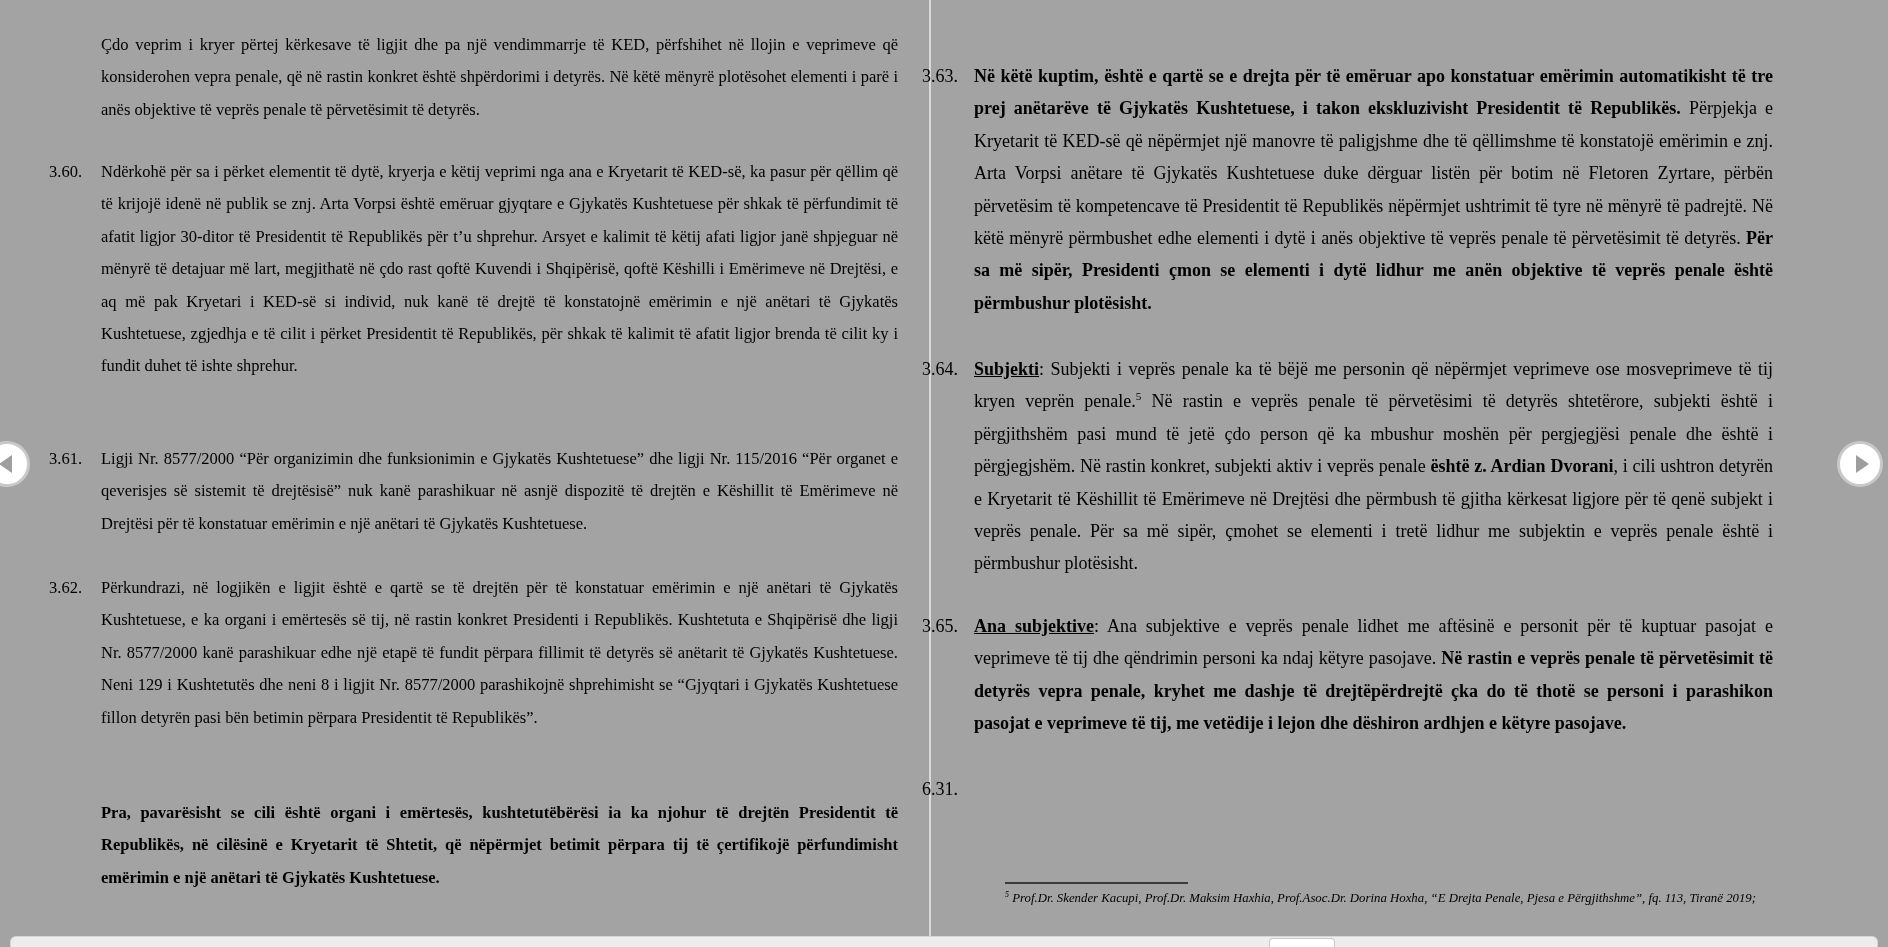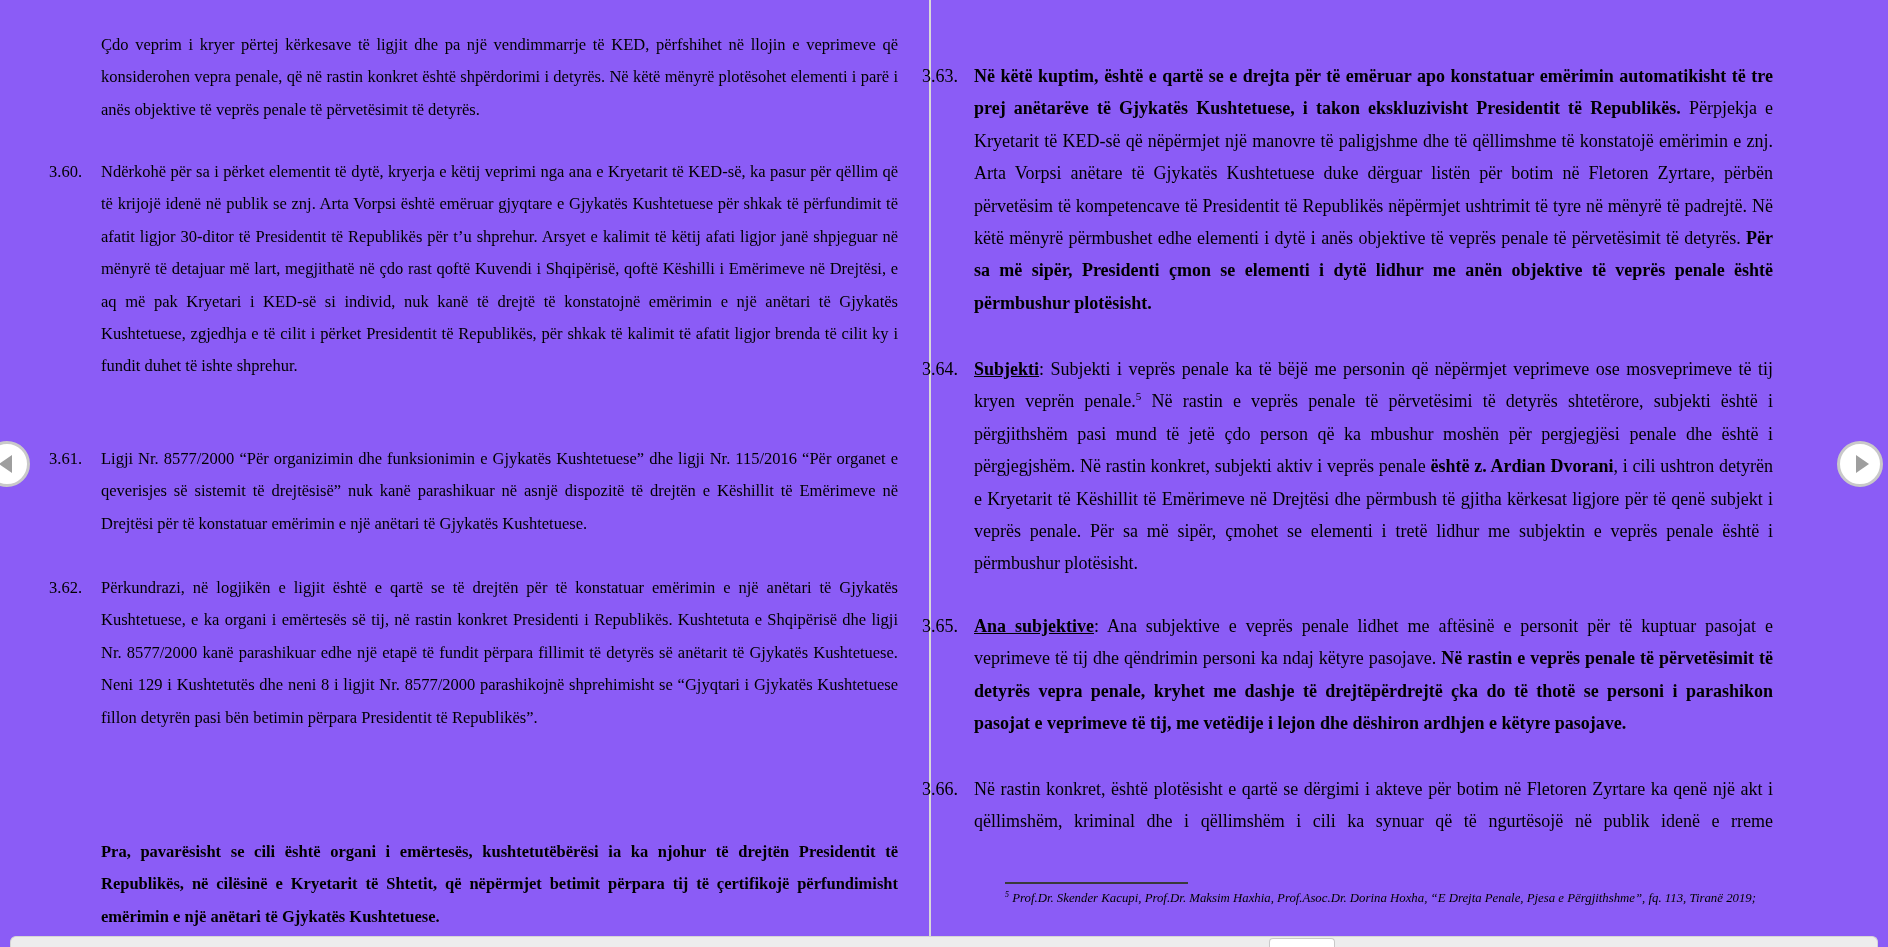--- a/index.html
+++ b/index.html
@@ -1,16 +1,16 @@
 <!DOCTYPE html>
 <html lang="sq"><head>
 <meta charset="utf-8">
 <style>
   html,body{margin:0;padding:0;background:#fff;}
-  .stage{position:relative;width:1888px;height:947px;background:#8b5cf6;overflow:hidden;
+  .stage{position:relative;width:1888px;height:947px;background:#a3a3a3;overflow:hidden;
          font-family:"Liberation Serif","DejaVu Serif",serif;color:#000;}
   .para{position:absolute;text-align:justify;line-height:32.4px;}
   .para.pleft{left:101px;width:797px;font-size:16.5px;}
   .para.pright{left:974px;width:799px;font-size:18px;}
   .num{position:absolute;left:-52px;}
   .i{}
   .b{font-weight:bold;}
   .u{font-weight:bold;text-decoration:underline;}
   .sup{font-size:0.62em;vertical-align:super;line-height:0;}
   .last-justify{text-align-last:justify;}
@@ -37,33 +37,33 @@
 
   <section>
     <div class="para pleft" style="top:29px"><span>Çdo veprim i kryer përtej kërkesave të ligjit dhe pa një vendimmarrje të KED, përfshihet në llojin e veprimeve që konsiderohen vepra penale, që në rastin konkret është shpërdorimi i detyrës. Në këtë mënyrë plotësohet elementi i parë i anës objektive të veprës penale të përvetësimit të detyrës.</span></div>
 
     <div class="para pleft" style="top:156px"><span class="num">3.60.</span><span>Ndërkohë për sa i përket elementit të dytë, kryerja e këtij veprimi nga ana e Kryetarit të KED-së, ka pasur për qëllim që të krijojë idenë në publik se znj. Arta Vorpsi është emëruar gjyqtare e Gjykatës Kushtetuese për shkak të përfundimit të afatit ligjor 30-ditor të Presidentit të Republikës për t’u shprehur. Arsyet e kalimit të këtij afati ligjor janë shpjeguar në mënyrë të detajuar më lart, megjithatë në çdo rast qoftë Kuvendi i Shqipërisë, qoftë Këshilli i Emërimeve në Drejtësi, e aq më pak Kryetari i KED-së si individ, nuk kanë të drejtë të konstatojnë emërimin e një anëtari të Gjykatës Kushtetuese, zgjedhja e të cilit i përket Presidentit të Republikës, për shkak të kalimit të afatit ligjor brenda të cilit ky i fundit duhet të ishte shprehur.</span></div>
 
     <div class="para pleft" style="top:443px"><span class="num">3.61.</span><span>Ligji Nr. 8577/2000 “</span><span class="i">Për organizimin dhe funksionimin e Gjykatës Kushtetuese</span><span>” dhe ligji Nr. 115/2016 “</span><span class="i">Për organet e qeverisjes së sistemit të drejtësisë</span><span>” nuk kanë parashikuar në asnjë dispozitë të drejtën e Këshillit të Emërimeve në Drejtësi për të konstatuar emërimin e një anëtari të Gjykatës Kushtetuese.</span></div>
 
     <div class="para pleft" style="top:572px"><span class="num">3.62.</span><span>Përkundrazi, në logjikën e ligjit është e qartë se të drejtën për të konstatuar emërimin e një anëtari të Gjykatës Kushtetuese, e ka organi i emërtesës së tij, në rastin konkret Presidenti i Republikës. Kushtetuta e Shqipërisë dhe ligji Nr. 8577/2000 kanë parashikuar edhe një etapë të fundit përpara fillimit të detyrës së anëtarit të Gjykatës Kushtetuese. Neni 129 i Kushtetutës dhe neni 8 i ligjit Nr. 8577/2000 parashikojnë shprehimisht se “</span><span class="i">Gjyqtari i Gjykatës Kushtetuese fillon detyrën pasi bën betimin përpara Presidentit të Republikës</span><span>”.</span></div>
 
-    <div class="para pleft" style="top:836px"><span class="b">Pra, pavarësisht se cili është organi i emërtesës, kushtetutëbërësi ia ka njohur të drejtën Presidentit të Republikës, në cilësinë e Kryetarit të Shtetit, që nëpërmjet betimit përpara tij të çertifikojë përfundimisht emërimin e një anëtari të Gjykatës Kushtetuese.</span></div>
+    <div class="para pleft" style="top:797px"><span class="b">Pra, pavarësisht se cili është organi i emërtesës, kushtetutëbërësi ia ka njohur të drejtën Presidentit të Republikës, në cilësinë e Kryetarit të Shtetit, që nëpërmjet betimit përpara tij të çertifikojë përfundimisht emërimin e një anëtari të Gjykatës Kushtetuese.</span></div>
   </section>
 
   <div class="page-divider"></div>
 
   <section>
     <div class="para pright" style="top:60px"><span class="num">3.63.</span><span class="b">Në këtë kuptim, është e qartë se e drejta për të emëruar apo konstatuar emërimin automatikisht të tre prej anëtarëve të Gjykatës Kushtetuese, i takon ekskluzivisht Presidentit të Republikës.</span><span> Përpjekja e Kryetarit të KED-së që nëpërmjet një manovre të paligjshme dhe të qëllimshme të konstatojë emërimin e znj. Arta Vorpsi anëtare të Gjykatës Kushtetuese duke dërguar listën për botim në Fletoren Zyrtare, përbën përvetësim të kompetencave të Presidentit të Republikës nëpërmjet ushtrimit të tyre në mënyrë të padrejtë. Në këtë mënyrë përmbushet edhe elementi i dytë i anës objektive të veprës penale të përvetësimit të detyrës. </span><span class="b">Për sa më sipër, Presidenti çmon se elementi i dytë lidhur me anën objektive të veprës penale është përmbushur plotësisht.</span></div>
 
     <div class="para pright" style="top:353px"><span class="num">3.64.</span><span class="u">Subjekti</span><span>: Subjekti i veprës penale ka të bëjë me personin që nëpërmjet veprimeve ose mosveprimeve të tij kryen veprën penale.</span><span class="sup">5</span><span> Në rastin e veprës penale të përvetësimi të detyrës shtetërore, subjekti është i përgjithshëm pasi mund të jetë çdo person që ka mbushur moshën për pergjegjësi penale dhe është i përgjegjshëm. Në rastin konkret, subjekti aktiv i veprës penale </span><span class="b">është z. Ardian Dvorani</span><span>, i cili ushtron detyrën e Kryetarit të Këshillit të Emërimeve në Drejtësi dhe përmbush të gjitha kërkesat ligjore për të qenë subjekt i veprës penale. Për sa më sipër, çmohet se elementi i tretë lidhur me subjektin e veprës penale është i përmbushur plotësisht.</span></div>
 
     <div class="para pright" style="top:610px"><span class="num">3.65.</span><span class="u">Ana subjektive</span><span>: Ana subjektive e veprës penale lidhet me aftësinë e personit për të kuptuar pasojat e veprimeve të tij dhe qëndrimin personi ka ndaj këtyre pasojave. </span><span class="b">Në rastin e veprës penale të përvetësimit të detyrës vepra penale, kryhet me dashje të drejtëpërdrejtë çka do të thotë se personi i parashikon pasojat e veprimeve të tij, me vetëdije i lejon dhe dëshiron ardhjen e këtyre pasojave.</span></div>
 
-    <div class="para pright last-justify" style="top:773px"><span class="num">3.66.</span><span>Në rastin konkret, është plotësisht e qartë se dërgimi i akteve për botim në Fletoren Zyrtare ka qenë një akt i qëllimshëm, kriminal dhe i qëllimshëm i cili ka synuar që të ngurtësojë në publik idenë e rreme</span></div>
+    <div class="para pright last-justify" style="top:773px"><span class="num">6.31.</span></div>
 
     <div class="footnote-sep"></div>
     <div class="footnote"><span class="sup">5</span> <span>Prof.Dr. Skender Kacupi, Prof.Dr. Maksim Haxhia, Prof.Asoc.Dr. Dorina Hoxha, “E Drejta Penale, Pjesa e Përgjithshme”, fq. 113, Tiranë 2019;</span></div>
   </section>
 
   <button class="nav nav-prev">
       <span class="tri tri-left"></span>
     </button>
   <button class="nav nav-next">
       <span class="tri tri-right"></span>

